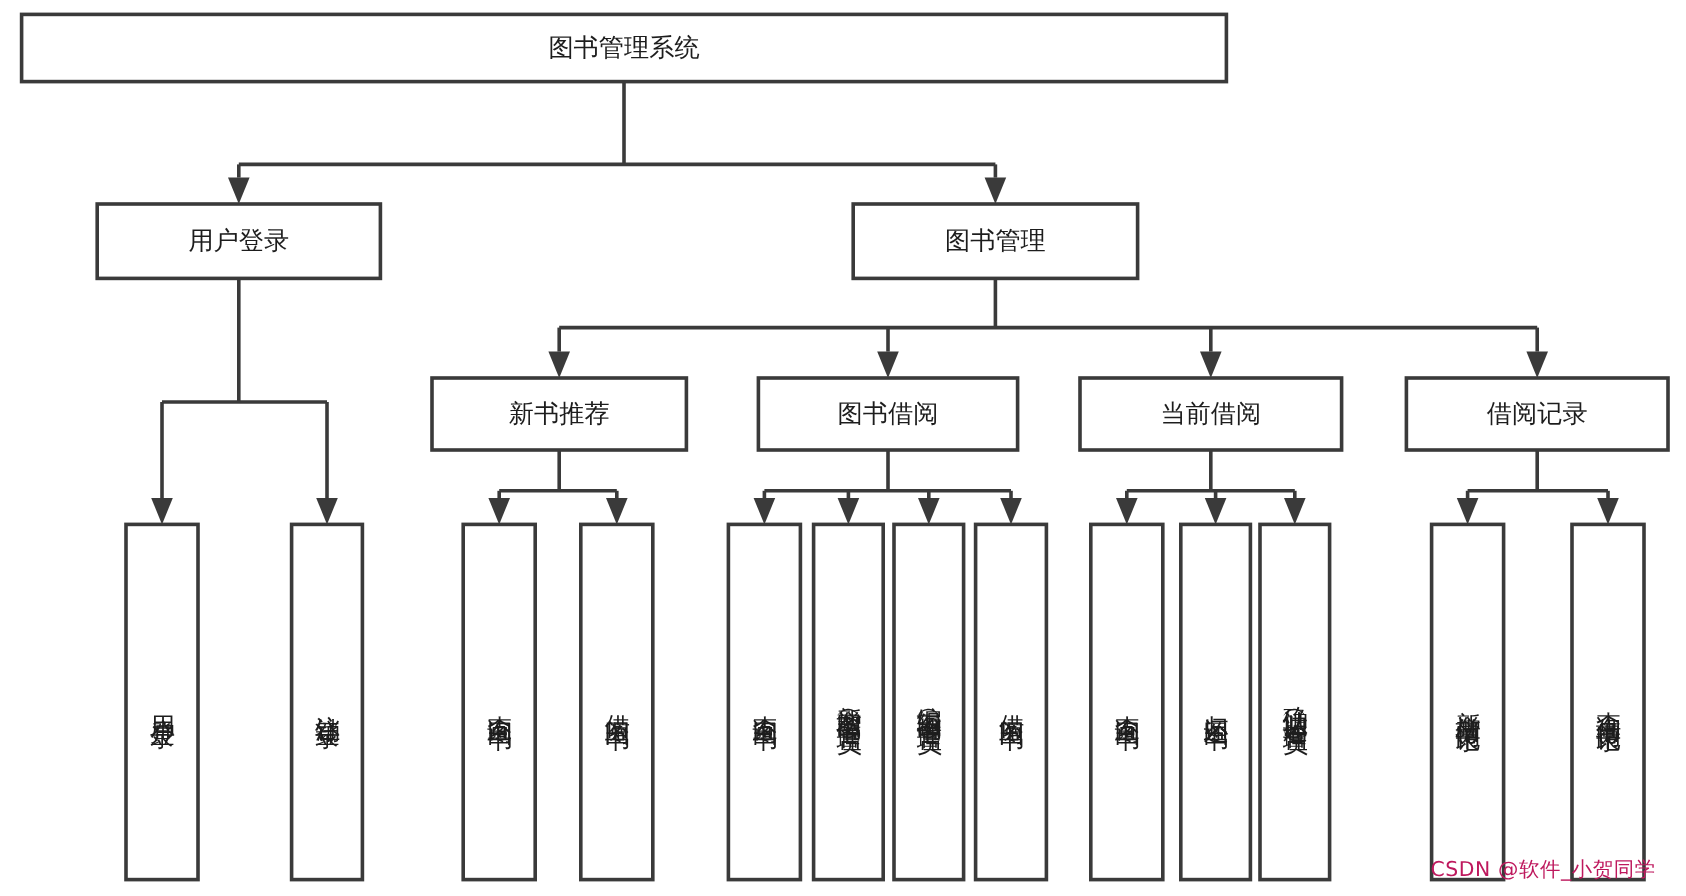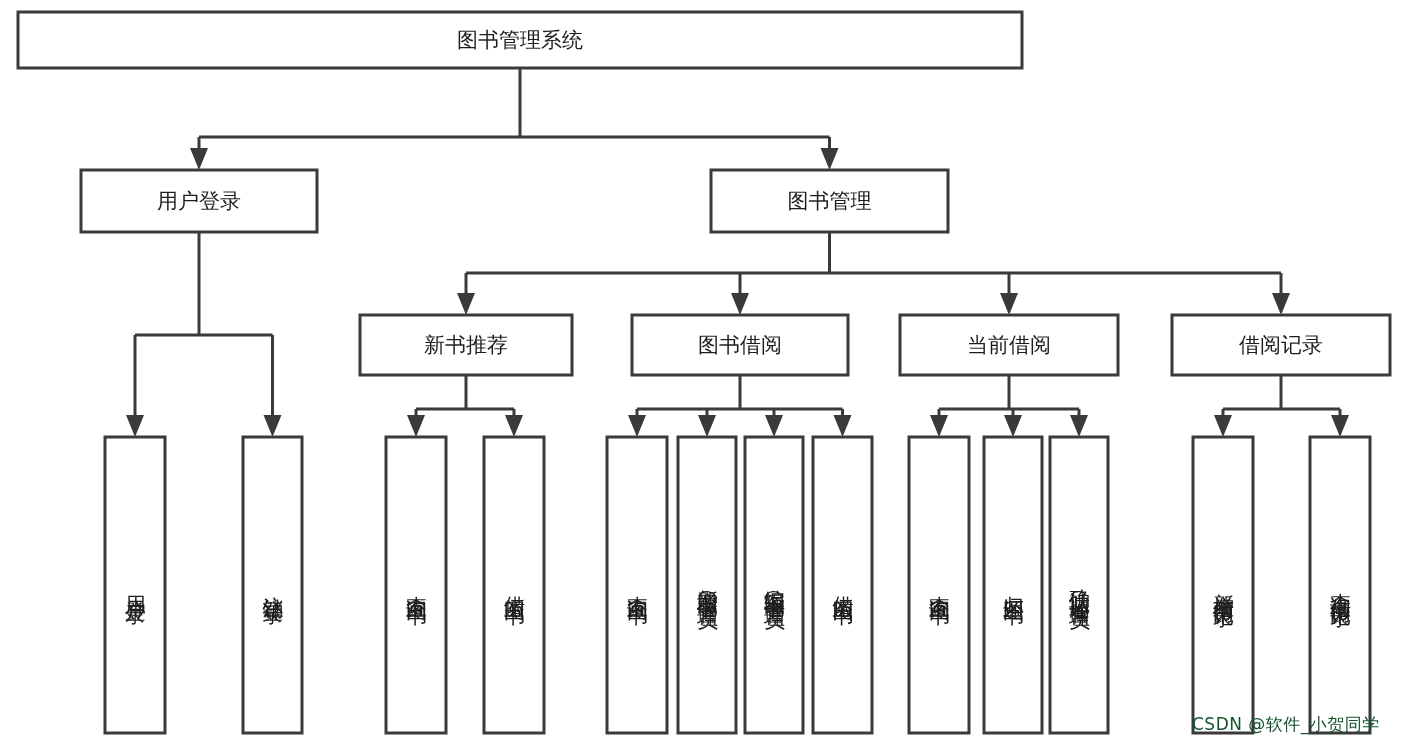--- a/index.html
+++ b/index.html
@@ -24,21 +24,21 @@
     text-orientation:upright;
     letter-spacing:3px;
     line-height:1;
     white-space:nowrap;
     display:flex;align-items:center;justify-content:center;
     pointer-events:none;
   }
   .watermark{
     position:absolute;left:1192px;top:713px;
     font-family:"DejaVu Sans","Liberation Sans",sans-serif;
-    font-size:17px;color:#14532d;white-space:nowrap;letter-spacing:0.5px;
+    font-size:17px;color:#be185d;white-space:nowrap;letter-spacing:0.5px;
   }
 </style>
 </head>
 <body>
 
 <div id="diagram-root">
 
   <svg id="tree" viewBox="0 0 1405 747">
     <g id="connectors">
         <line x1="520" y1="68" x2="520" y2="137" class="conn"></line>

